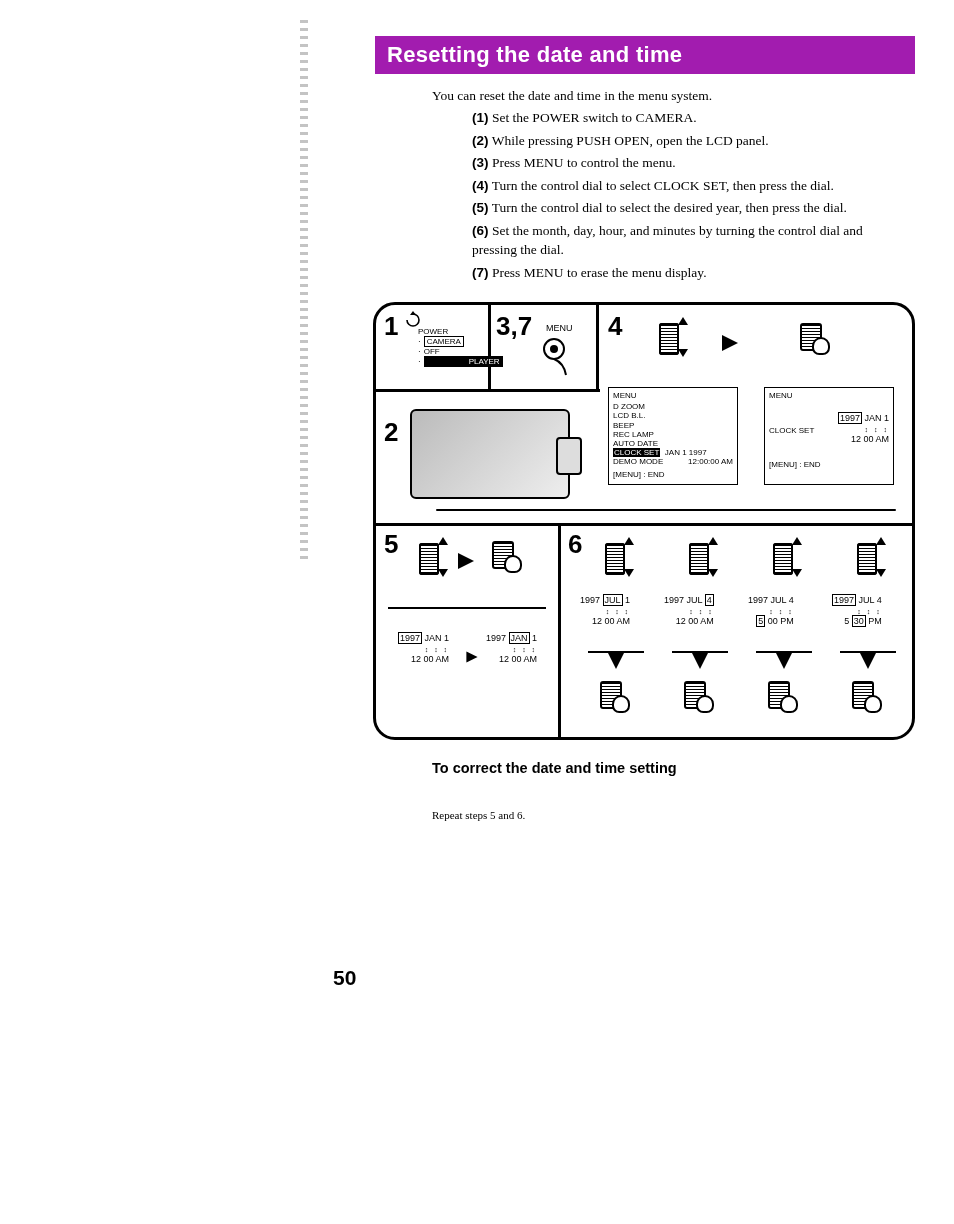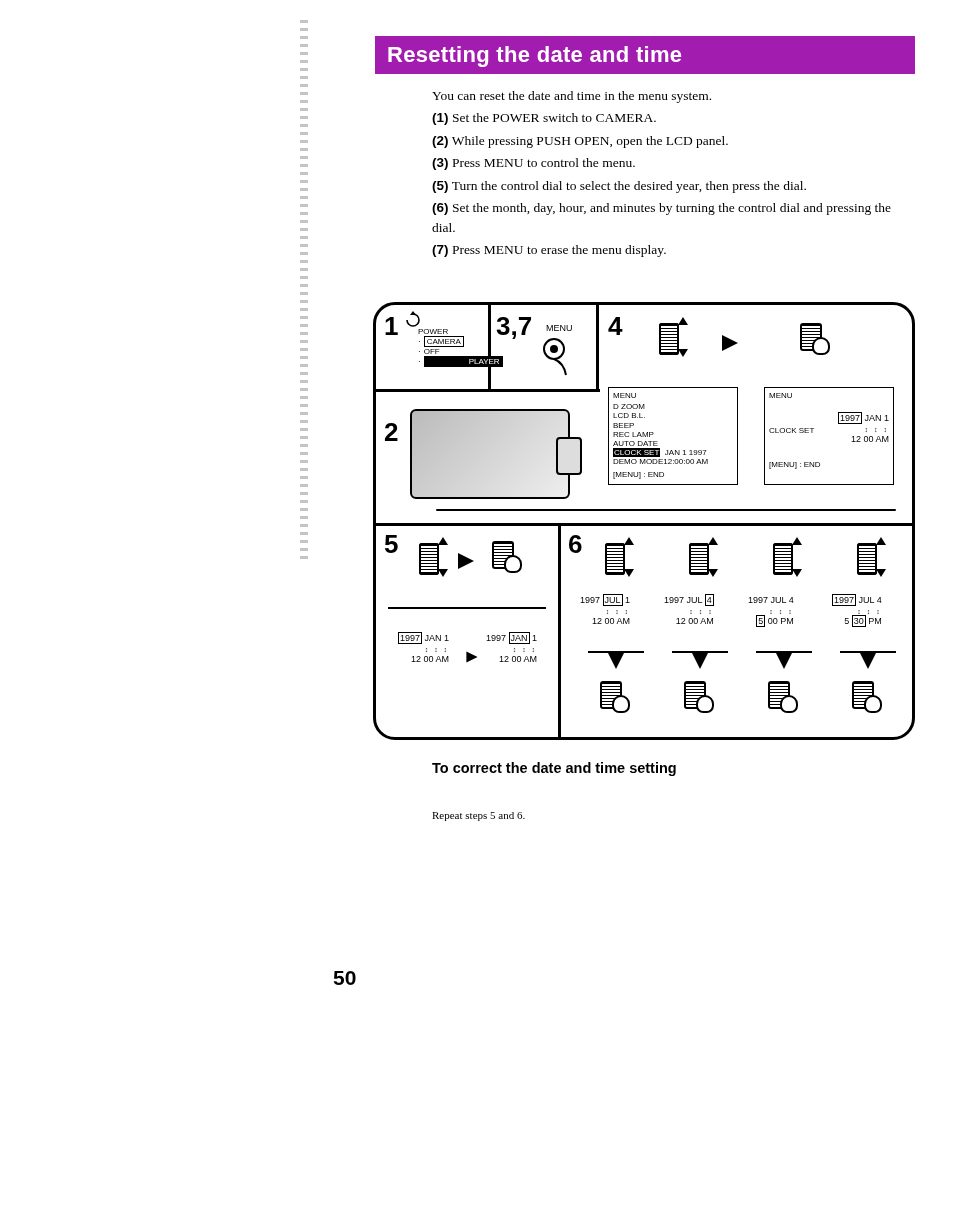--- a/index.html
+++ b/index.html
@@ -37,21 +37,21 @@
     position: absolute;
     left: 432px; top: 88px; width: 470px;
     font-size: 13.5px;
   }
   .steps {
     position: absolute;
     left: 432px; top: 108px; width: 470px;
     font-size: 13.5px;
     line-height: 1.45;
   }
-  .steps li { list-style: none; margin-bottom: 3px; }
+  .steps li { list-style: none; margin-bottom: 3px; margin-left: 40px; }
   .steps b { font-family: Arial, Helvetica, sans-serif; }
 
   
   .diagram {
     position: absolute;
     left: 373px; top: 302px;
     width: 542px; height: 438px;
     border: 3px solid #000;
     border-radius: 22px;
     background: #fff;
@@ -192,20 +192,21 @@
   <div class="binding"></div>
 
   <div class="title-bar">Resetting the date and time</div>
 
   <p class="intro">You can reset the date and time in the menu system.</p>
 
   <ul class="steps">
     <li><b>(1)</b> <span>Set the POWER switch to CAMERA.</span></li>
     <li><b>(2)</b> <span>While pressing PUSH OPEN, open the LCD panel.</span></li>
     <li><b>(3)</b> <span>Press MENU to control the menu.</span></li>
+    <li><b>(4)</b> <span>Turn the control dial to select CLOCK SET, then press the dial.</span></li>
     <li><b>(5)</b> <span>Turn the control dial to select the desired year, then press the dial.</span></li>
     <li><b>(6)</b> <span>Set the month, day, hour, and minutes by turning the control dial and pressing the dial.</span></li>
     <li><b>(7)</b> <span>Press MENU to erase the menu display.</span></li>
   </ul>
 
   <div class="diagram">
 
     <div class="hr" style="top:218px;"></div>
     <div class="vline" style="left:112px; top:0; height:84px;"></div>
     <div class="vline" style="left:220px; top:0; height:84px;"></div>
@@ -241,21 +242,21 @@
     <div class="press" style="left:422px; top:16px;"></div>
 
     <div class="screen" style="left:232px; top:82px; width:130px; height:98px;">
       <div class="hdr">MENU</div>
       <div class="li">D ZOOM</div>
       <div class="li">LCD B.L.</div>
       <div class="li">BEEP</div>
       <div class="li">REC LAMP</div>
       <div class="li">AUTO DATE</div>
       <div class="li"><span class="sel">CLOCK SET</span> &nbsp;<span>JAN  1 1997</span></div>
-      <div class="li" style="display:flex; ">
+      <div class="li" style="display:flex; justify-content:space-between;">
           <span>DEMO MODE</span>
           <span>12:00:00 AM</span>
         </div>
       <div class="foot">[MENU] : END</div>
     </div>
 
     <div class="screen" style="left:388px; top:82px; width:130px; height:98px;">
       <div class="hdr">MENU</div>
       <div style="height:24px"></div>
       <div class="li">CLOCK SET</div>

